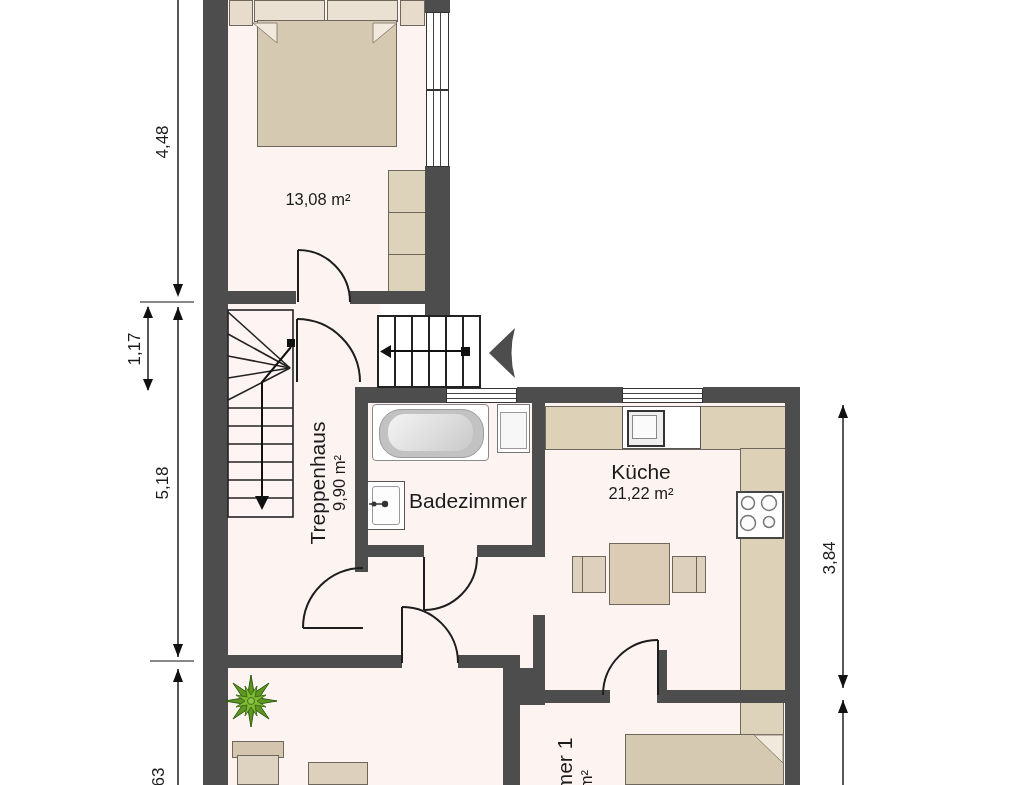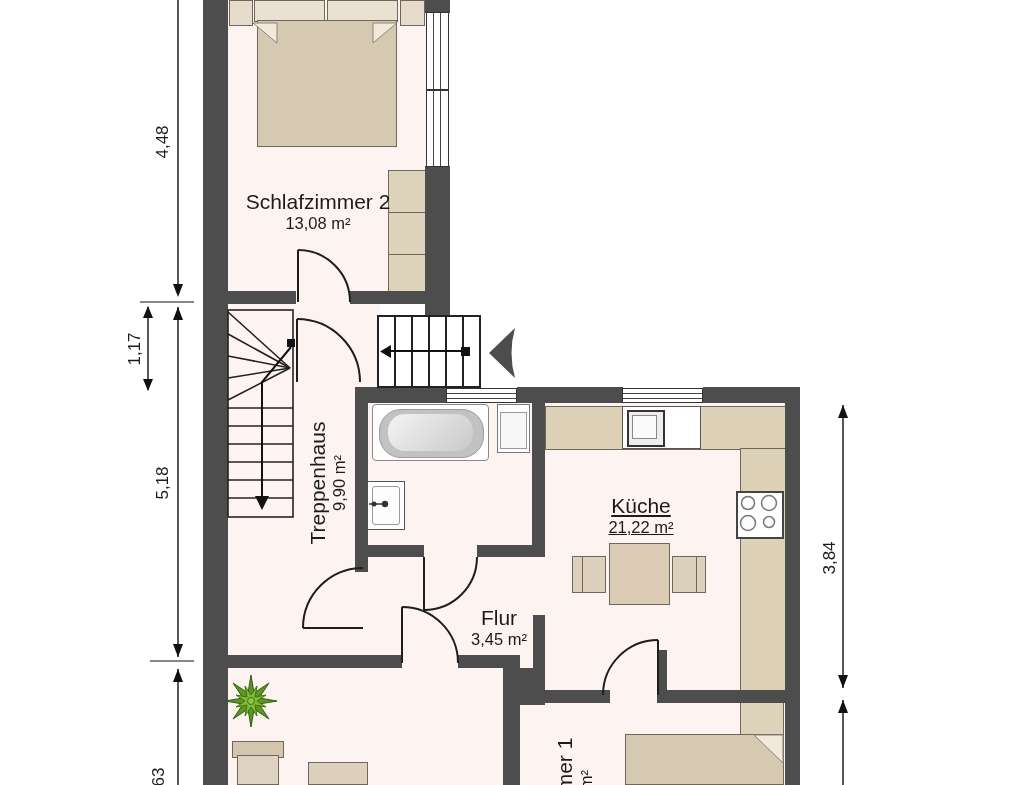--- a/index.html
+++ b/index.html
@@ -78,21 +78,21 @@
   .chair-r{left:672px;top:556px;width:34px;height:37px;}
   .backline{position:absolute;top:0;bottom:0;width:1px;background:#6f675c;}
   .arm-back{left:232px;top:741px;width:52px;height:17px;background:#d3c5ae;}
   .arm-body{left:237px;top:755px;width:42px;height:30px;background:#ded3c1;}
   .ottoman{left:308px;top:762px;width:60px;height:23px;background:#ddd0bc;}
   .ward1{left:740px;top:699px;width:44px;height:38px;background:#ddd2ba;}
   .bed1{left:625px;top:734px;width:159px;height:51px;background:#d6c9b2;}
   
   .l-s2{left:233px;top:190px;width:170px;}
   .l-bad{left:383px;top:489px;width:170px;}
-  .l-kueche{left:556px;top:494px;width:170px;text-decoration:underline;}
+  .l-kueche{left:556px;top:460px;width:170px;}
   .l-flur{left:414px;top:606px;width:170px;}
   .l-trep{left:253px;top:461px;width:150px;height:44px;}
   .l-s1{left:490px;top:788px;width:170px;height:44px;}
   .l-s1 .ar{padding-right:45px;text-align:right;}
   .d-448{left:133px;top:132px;}
   .d-117{left:105px;top:339px;}
   .d-518{left:133px;top:473px;}
   .d-63{left:129px;top:767px;}
   .d-384{left:800px;top:548px;}
 </style>
@@ -287,32 +287,28 @@
       <polygon points="173,320 183,320 178,307"></polygon>
       <polygon points="173,644 183,644 178,657"></polygon>
       <polygon points="173,682 183,682 178,669"></polygon>
       <polygon points="838,418 848,418 843,405"></polygon>
       <polygon points="838,675 848,675 843,688"></polygon>
       <polygon points="838,713 848,713 843,700"></polygon>
     </g>
   </svg>
 
   <div class="lbl l-s2">
-    <div class="nm">Schlafzimmer 2</div>
     <div class="ar">13,08 m²</div>
   </div>
   <div class="lbl l-bad">
+    <div class="nm">Badezimmer</div>
   </div>
   <div class="lbl l-kueche">
     <div class="nm">Küche</div>
     <div class="ar">21,22 m²</div>
-  </div>
-  <div class="lbl l-flur">
-    <div class="nm">Flur</div>
-    <div class="ar">3,45 m²</div>
   </div>
   <div class="lbl l-trep rot">
     <div class="nm">Treppenhaus</div>
     <div class="ar">9,90 m²</div>
   </div>
   <div class="lbl l-s1 rot">
     <div class="nm">Schlafzimmer 1</div>
     <div class="ar">m²</div>
   </div>
 

